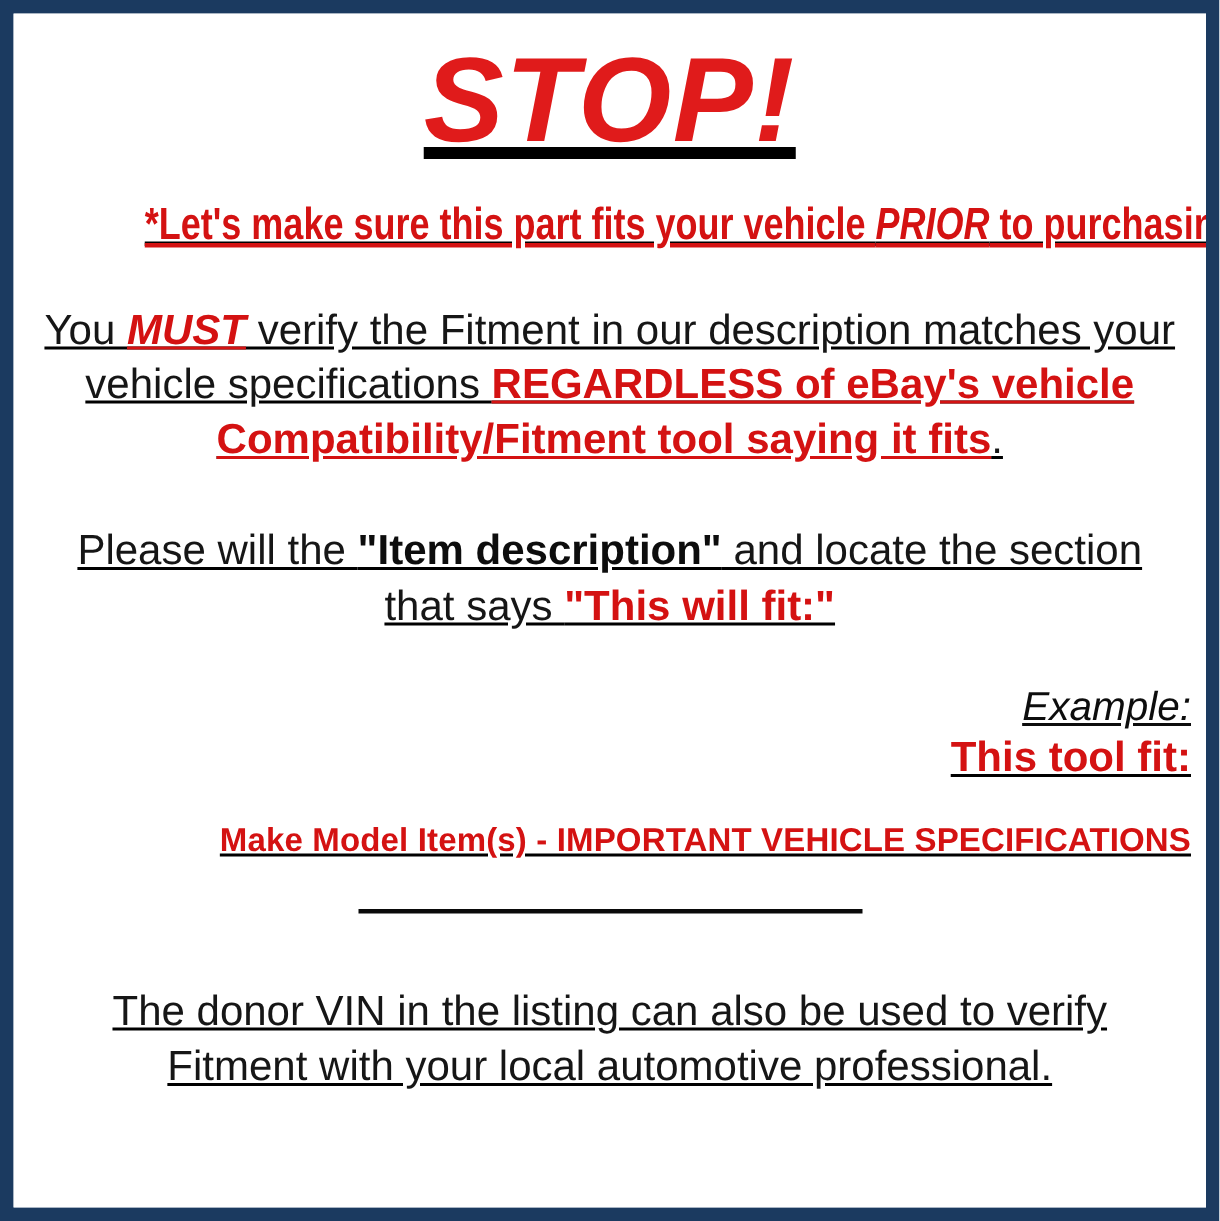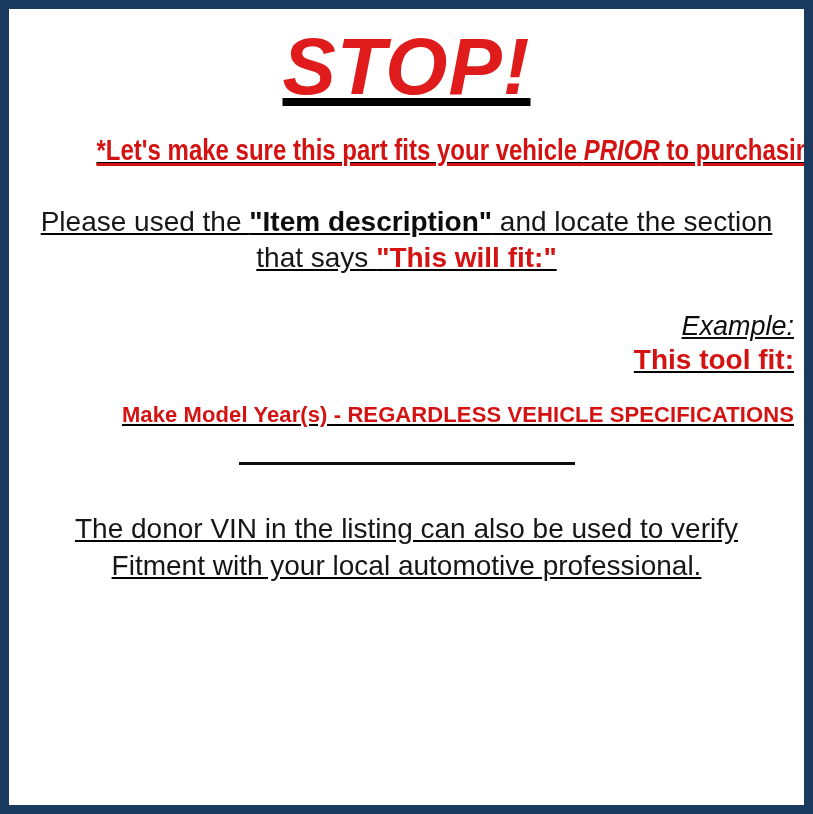--- a/index.html
+++ b/index.html
@@ -154,29 +154,32 @@
 
 <div class="notice-card">
   <div class="notice-inner">
 
     <div class="headline">STOP!</div>
 
     <div class="subhead">
       <span>*Let's make sure this part fits your vehicle </span><span class="ital">PRIOR</span><span> to purchasing*</span>
     </div>
 
+    <p class="para p-must">
+      <span>You </span><span class="r-bold-ital-ul">MUST</span><span> verify the Fitment in our description matches your vehicle specifications </span><span class="r-bold-ul">REGARDLESS of eBay's vehicle Compatibility/Fitment tool saying it fits</span><span>.</span>
+    </p>
 
     <p class="para p-itemdesc">
-      <span>Please used the </span><span class="k-bold">"Item description"</span><span> and locate the section that says </span><span class="r-bold">"This will fit:"</span>
+      <span>Please will the </span><span class="k-bold">"Item description"</span><span> and locate the section that says </span><span class="r-bold">"This will fit:"</span>
     </p>
 
     <div class="example-block">
       <div><span class="example-label">Example:</span></div>
       <div class="example-fit">This tool fit:</div>
-      <div class="example-spec">Make Model Year(s) - REGARDLESS VEHICLE SPECIFICATIONS</div>
+      <div class="example-spec">Make Model Item(s) - IMPORTANT VEHICLE SPECIFICATIONS</div>
     </div>
 
     <div class="rule-wrap">
       <span class="rule"></span>
     </div>
 
 
     <p class="para p-vin">The donor VIN in the listing can also be used to verify Fitment with your local automotive professional.</p>
 
   </div>

